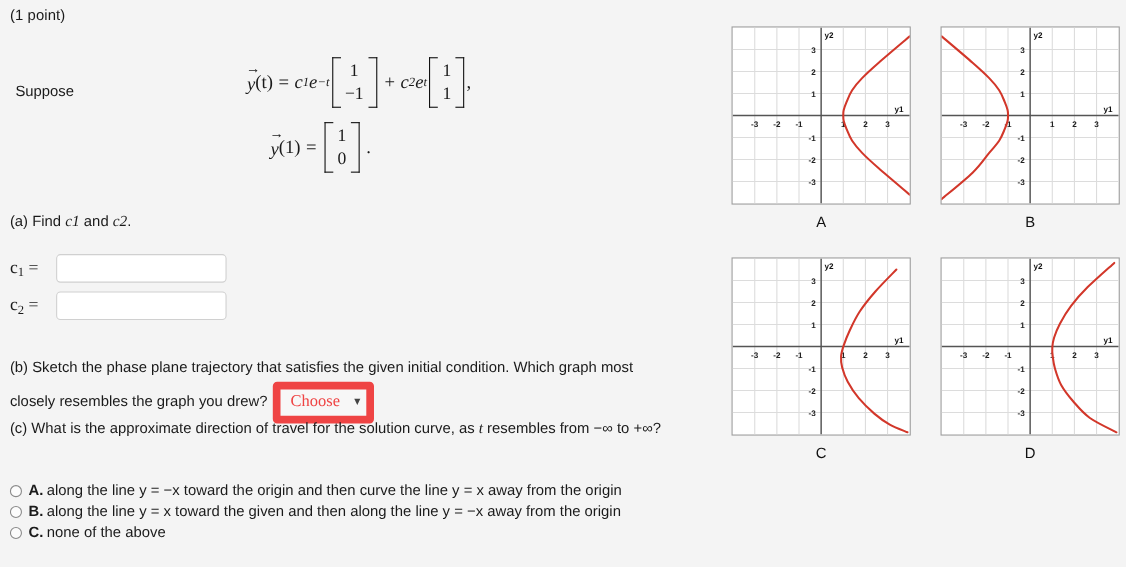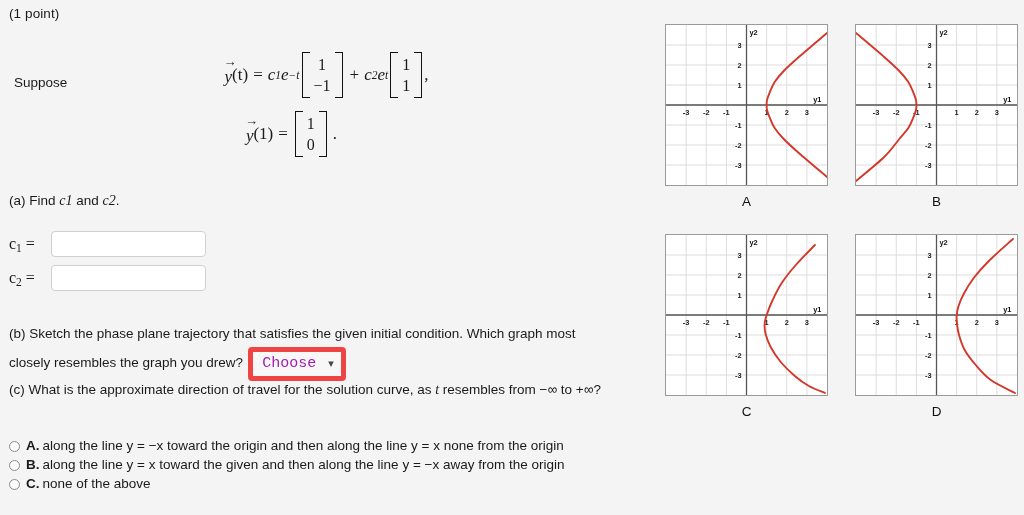--- a/index.html
+++ b/index.html
@@ -168,25 +168,25 @@
     display: inline-flex;
     align-items: center;
     vertical-align: middle;
     margin-left: 5px;
     margin-top: 2px;
   }
   .choose-select {
     appearance: none;
     -webkit-appearance: none;
     background: #f7f7f7;
-    border: 5px solid #ef4444;
+    border: 7px solid #ef4444;
     border-radius: 4px;
-    font-family: Liberation Mono, monospace;
+    font-family: Liberation Serif, serif;
     font-size: 15px;
-    color: #a21caf;
+    color: #ef4444;
     padding: 3px 24px 4px 9px;
     line-height: 1.15;
     cursor: pointer;
   }
   .choose-wrap .chev {
     position: relative;
     margin-left: -18px;
     pointer-events: none;
     font-size: 11px;
     color: #444;
@@ -348,21 +348,21 @@
         <span class="chev">▾</span>
       </span>
     </div>
 
     <div class="part-c"><span>(c) What is the approximate direction of travel for the solution curve, as </span><span class="ital">t</span><span> resembles from −∞ to +∞?</span></div>
 
     <div class="choices">
       <div class="choice">
         <span class="radio"></span>
         <span class="choice-letter">A.</span>
-        <span class="choice-text">along the line y = −x toward the origin and then along the line y = x none from the origin</span>
+        <span class="choice-text">along the line y = −x toward the origin and then curve the line y = x away from the origin</span>
       </div>
       <div class="choice">
         <span class="radio"></span>
         <span class="choice-letter">B.</span>
         <span class="choice-text">along the line y = x toward the given and then along the line y = −x away from the origin</span>
       </div>
       <div class="choice">
         <span class="radio"></span>
         <span class="choice-letter">C.</span>
         <span class="choice-text">none of the above</span>

